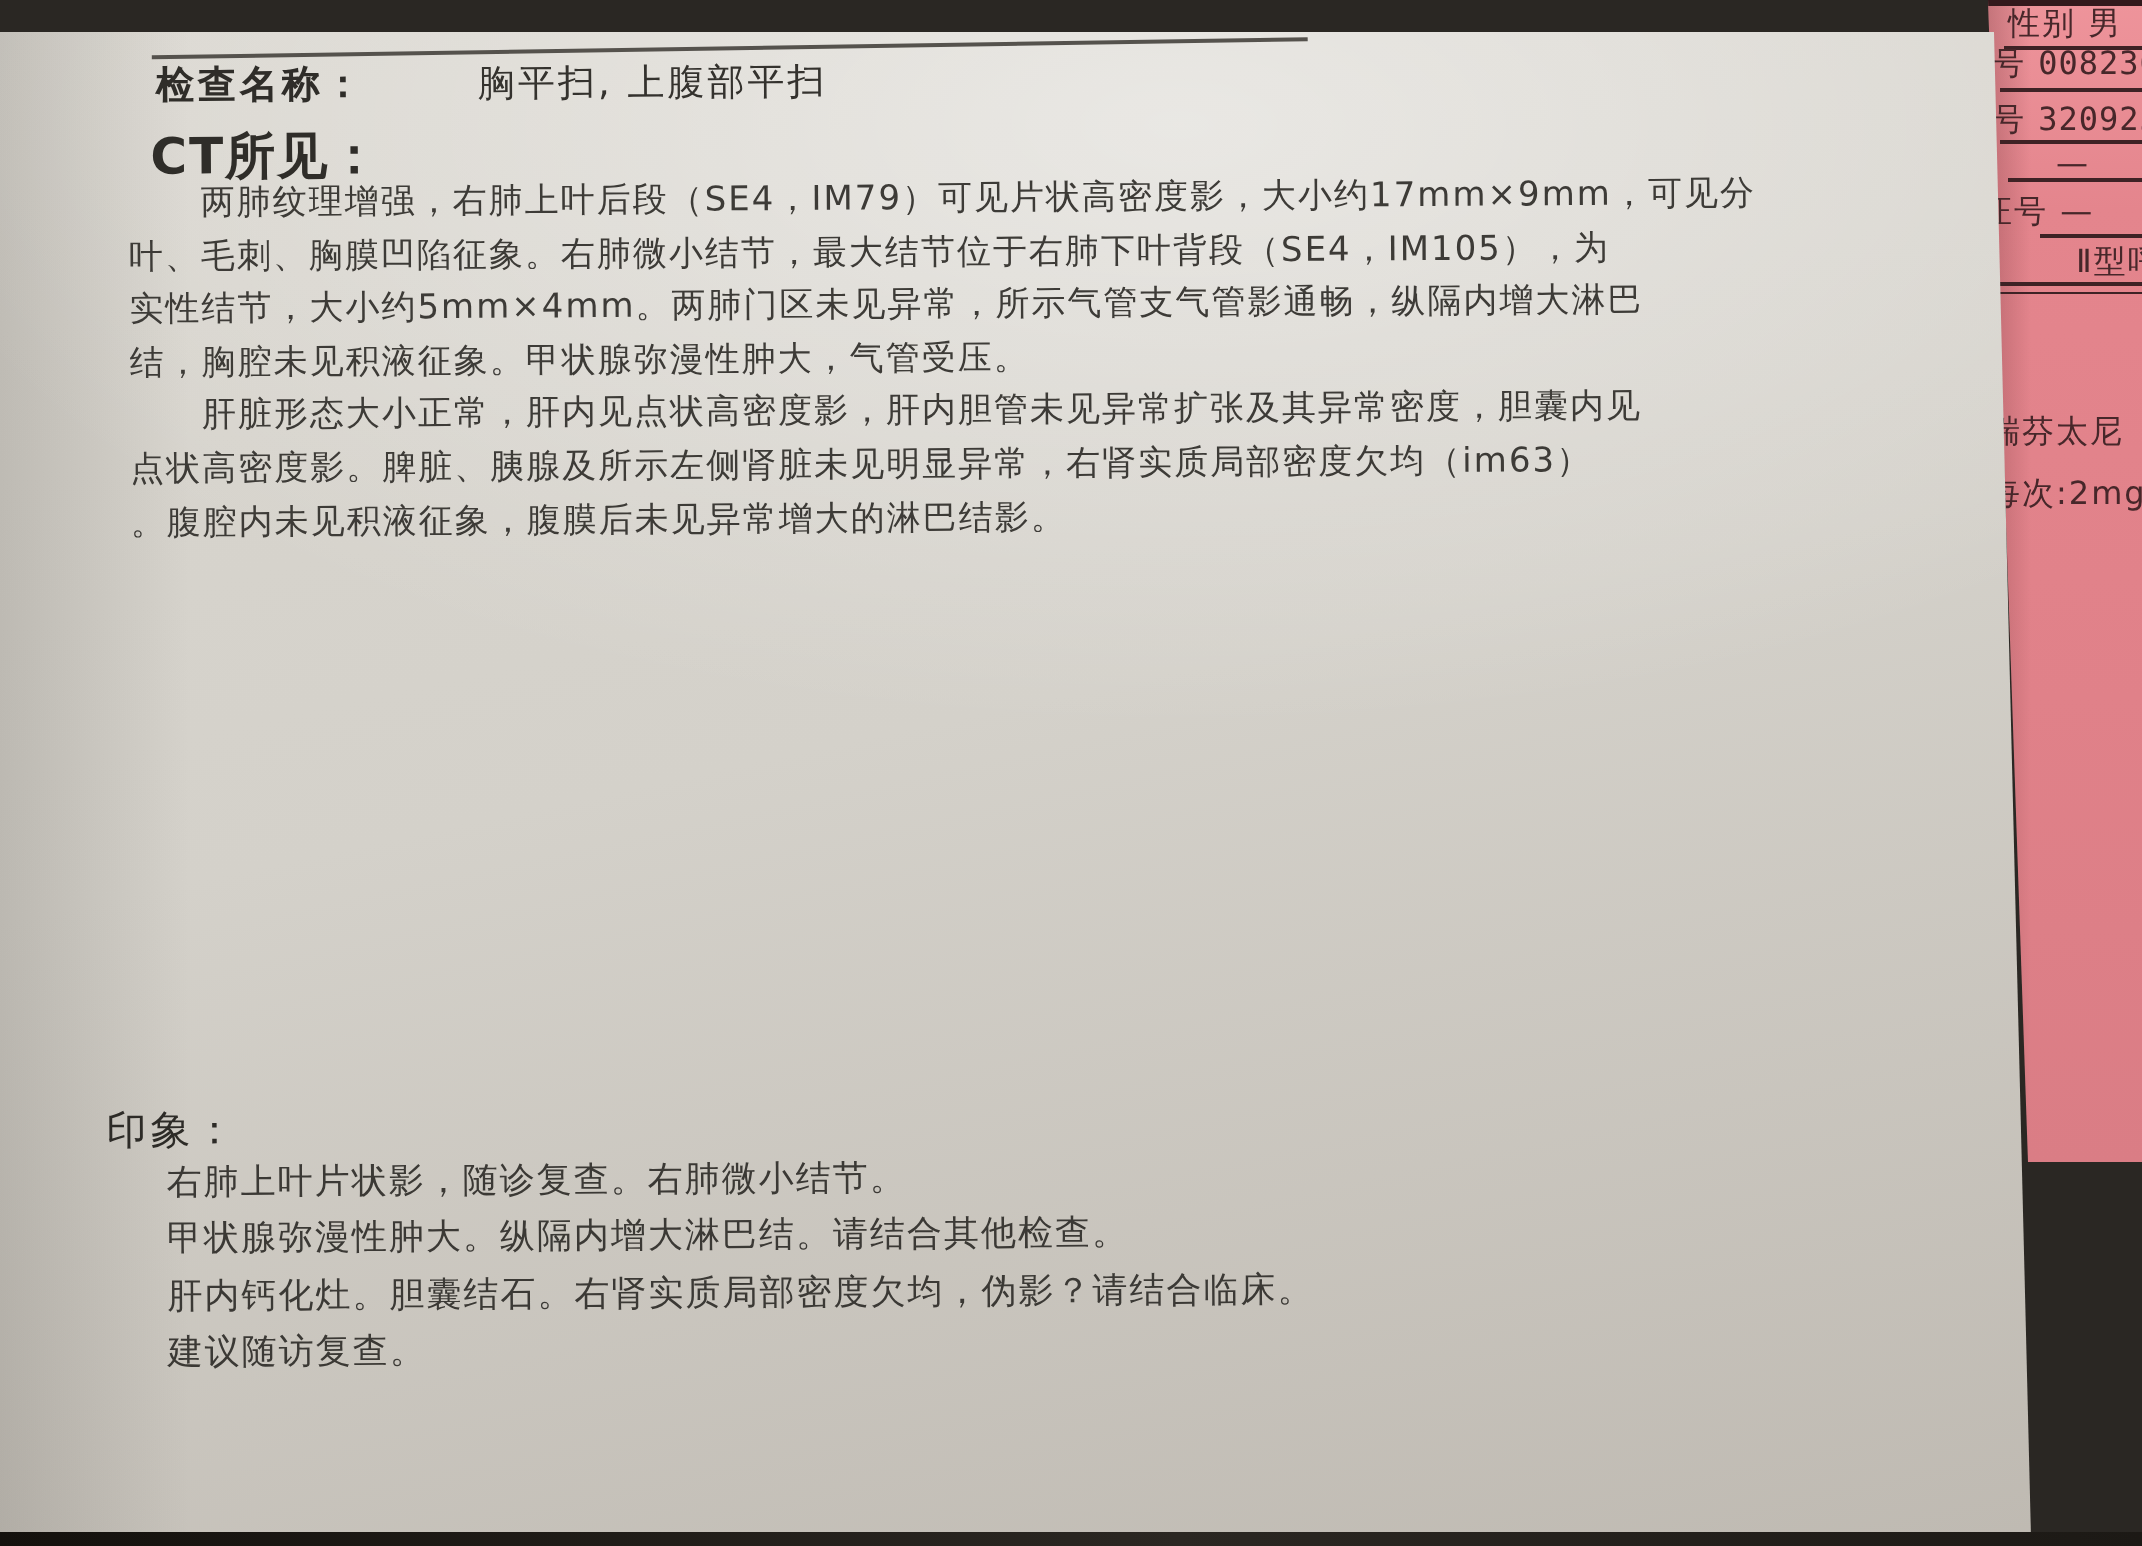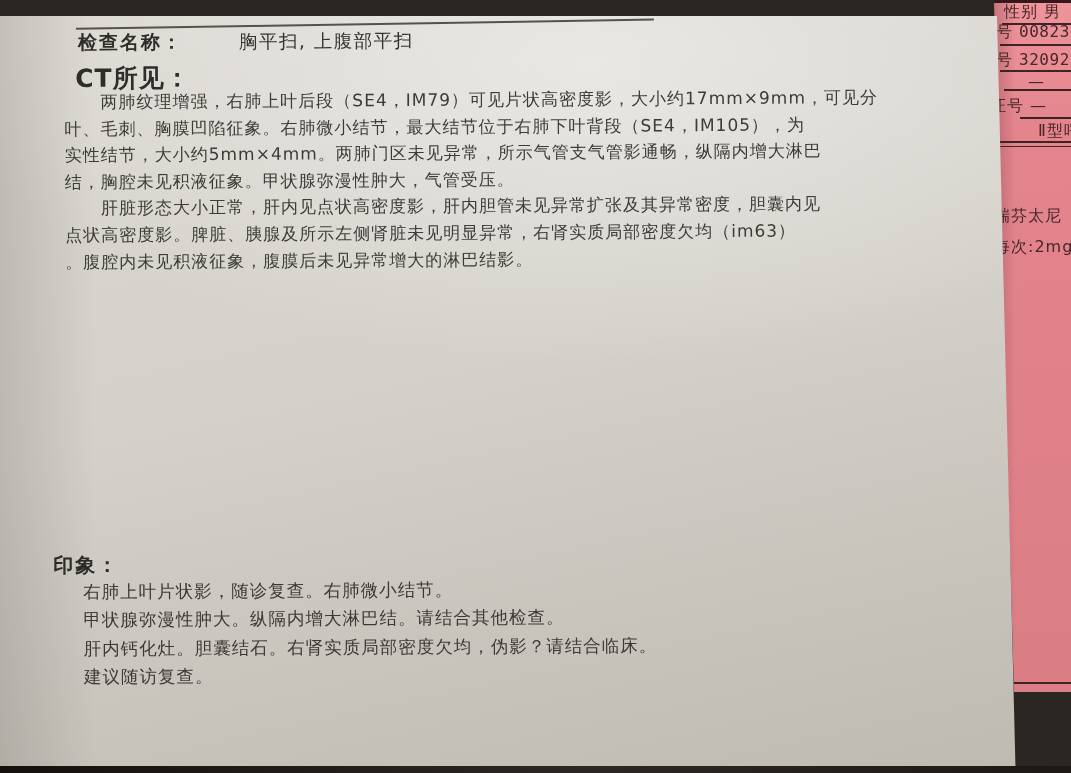--- a/index.html
+++ b/index.html
@@ -3,21 +3,21 @@
 <meta charset="utf-8">
 <style>
   html,body{margin:0;padding:0;}
   body{
     width:1071px;height:773px;overflow:hidden;position:relative;
     background:#2a2723;
     font-family:"DejaVu Sans",sans-serif;
   }
   
   .pink-slip{
-    position:absolute;left:990px;top:0;width:81px;height:692px;z-index:1;
+    position:absolute;left:990px;top:0;width:81px;height:581px;z-index:1;
     background:linear-gradient(to bottom,#ee949b 0%,#e4858d 18%,#e08189 60%,#da7d85 100%);
     clip-path:polygon(4px 0,81px 0,81px 100%,24px 100%);
     color:#47272a;
   }
   .pink-slip::before{
     content:"";position:absolute;left:0;top:0;bottom:0;width:30px;
     background:linear-gradient(to right,rgba(110,50,55,.38),rgba(110,50,55,0) 85%);
   }
   .pink-slip .topline{position:absolute;left:0;right:0;top:0;height:2.5px;background:#33191c;}
   .pink-row{position:absolute;white-space:nowrap;font-size:16px;letter-spacing:1px;}
@@ -36,21 +36,21 @@
   }
   .tilt{position:absolute;inset:0;transform:rotate(-0.35deg);transform-origin:60px 30px;}
   .header-rule{position:absolute;left:76px;top:9px;width:578px;height:2px;background:#55524d;transform:rotate(-0.55deg);}
   .exam-row{position:absolute;left:78px;top:14px;white-space:nowrap;}
   .exam-label{font-size:19px;font-weight:bold;letter-spacing:2px;color:#2f2d29;}
   .exam-value{font-size:18.5px;letter-spacing:1.5px;margin-left:56px;color:#34322e;}
   .ct-heading{position:absolute;left:75px;top:46px;font-size:25px;font-weight:bold;letter-spacing:1px;color:#2f2d29;white-space:nowrap;}
   .findings{position:absolute;left:64px;top:73px;font-size:17px;letter-spacing:1px;color:#3d3b37;}
   .findings .line{height:26.6px;line-height:26.6px;white-space:nowrap;}
   .findings .indent{padding-left:36px;}
-  .impression-heading{position:absolute;left:50px;top:536px;font-size:20px;font-weight:bold;letter-spacing:2px;color:#2d2b27;white-space:nowrap;}
+  .impression-heading{position:absolute;left:50px;top:536px;font-size:20px;font-weight:normal;letter-spacing:2px;color:#2d2b27;white-space:nowrap;}
   .impression{position:absolute;left:80px;top:562px;font-size:17.5px;letter-spacing:1px;color:#3b3935;}
   .impression .line{height:28.4px;line-height:28.4px;white-space:nowrap;}
   
   .bottom-edge{
     position:absolute;left:0;right:0;bottom:0;height:7px;z-index:3;
     background:linear-gradient(to right,#14110d,#2b2722 55%,#1c1915);
   }
 </style>
 </head>
 <body>

